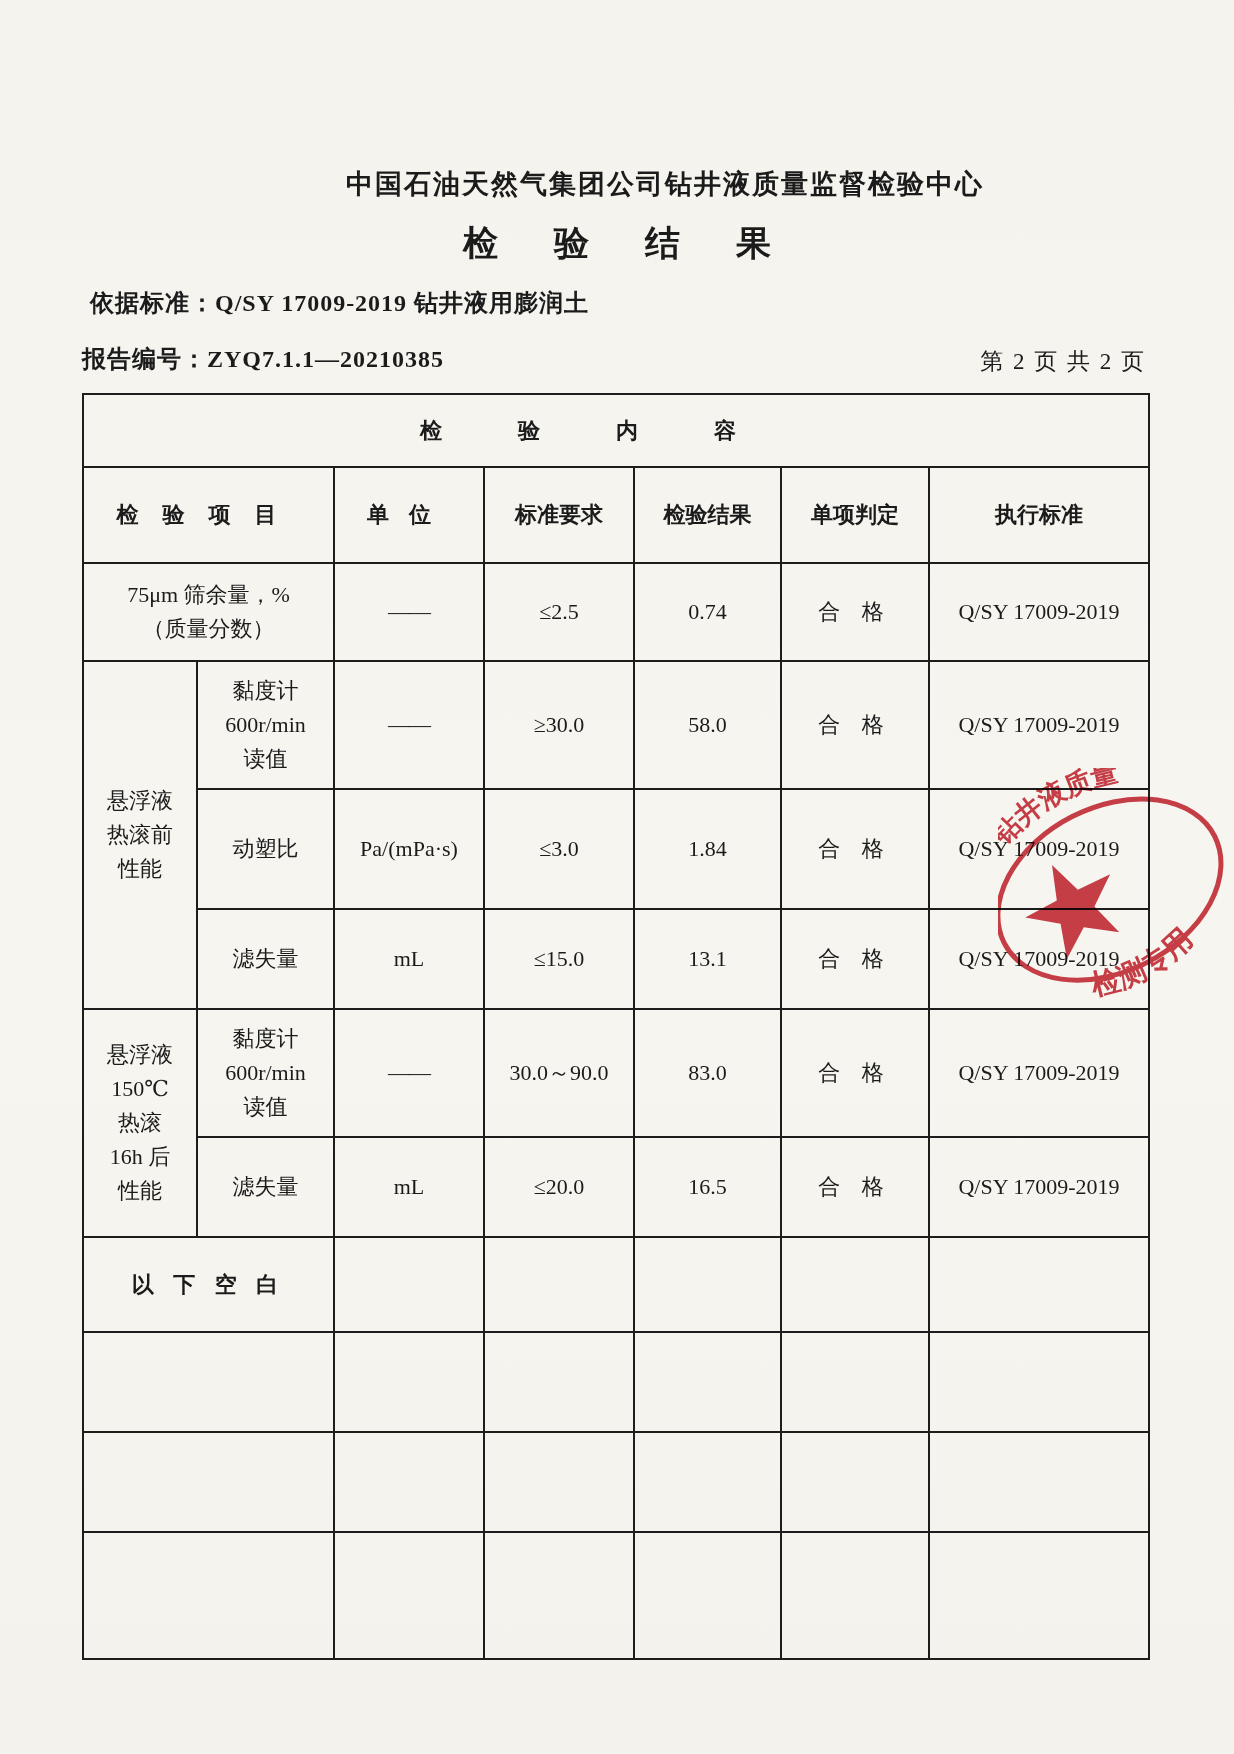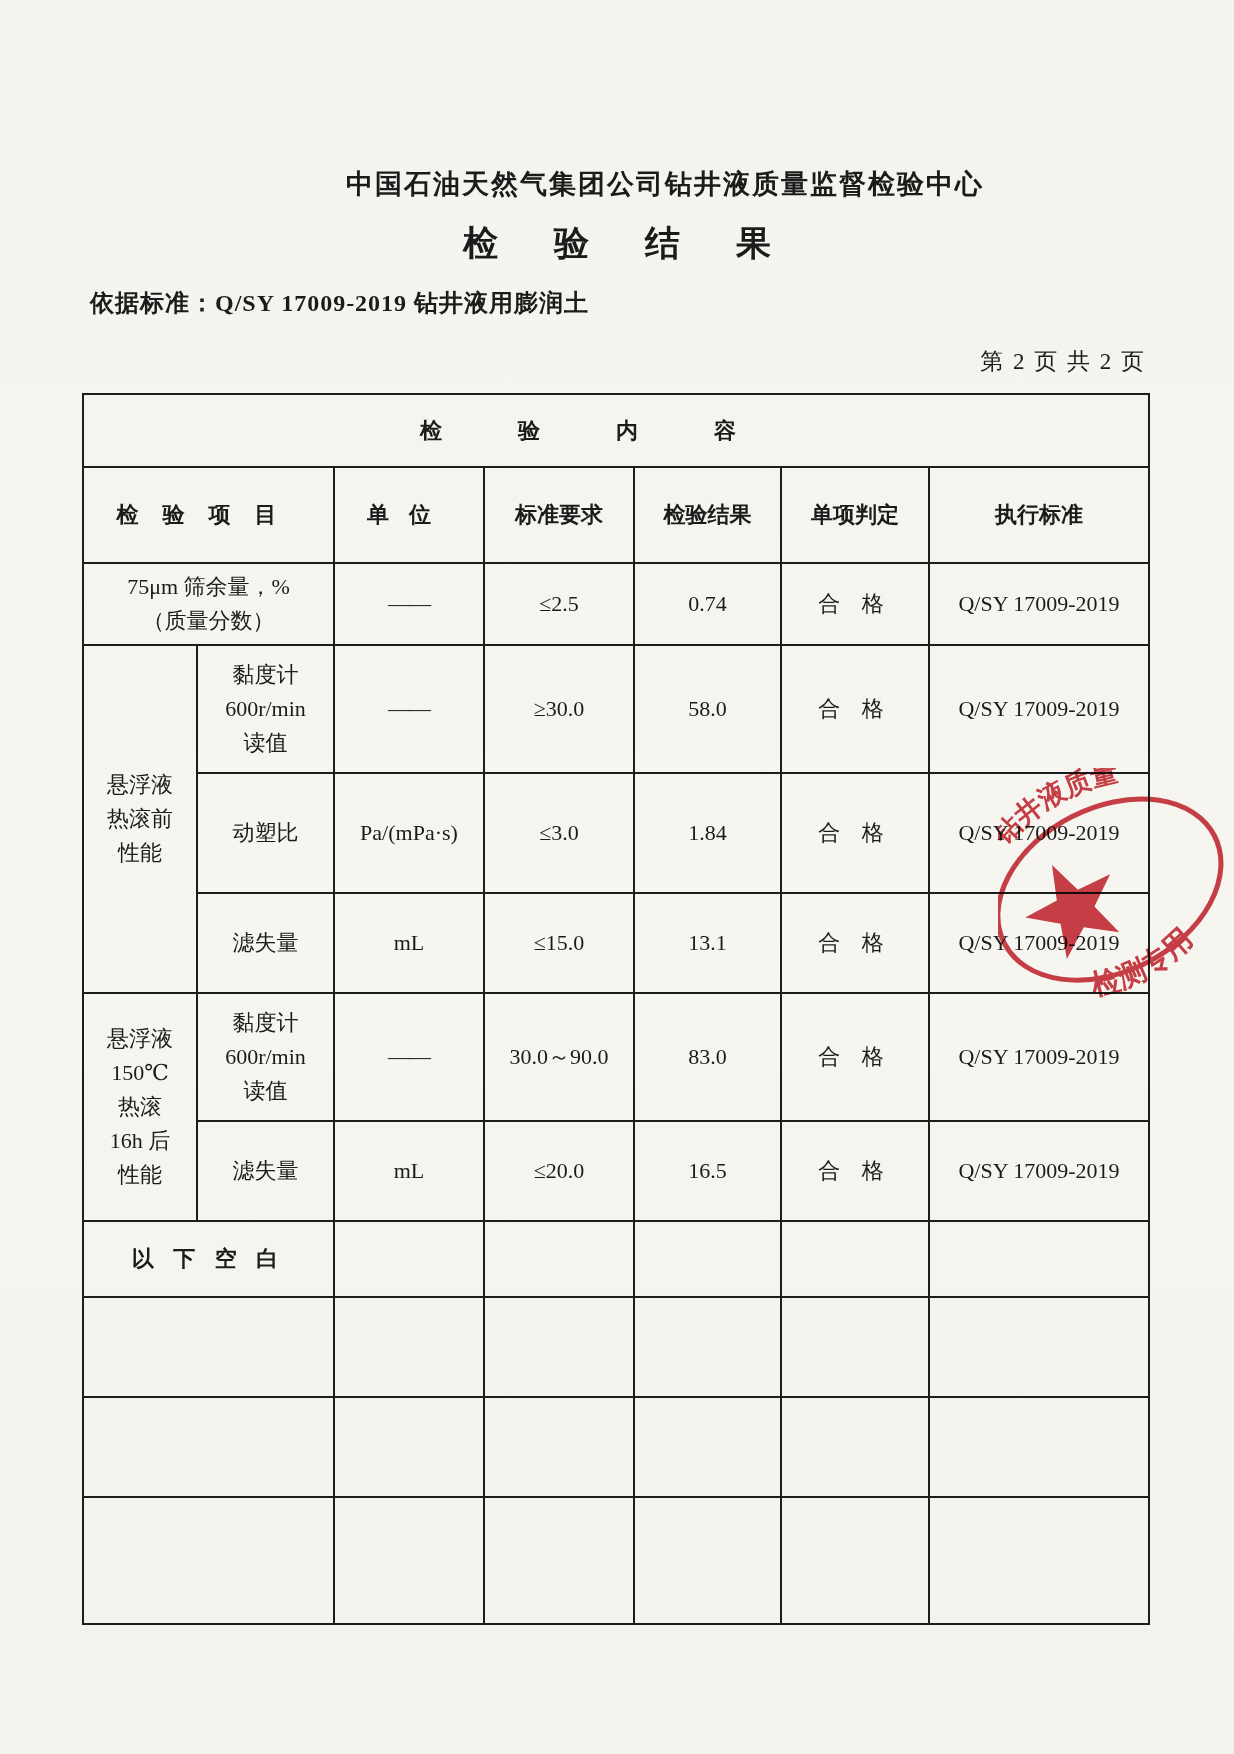--- a/index.html
+++ b/index.html
@@ -65,20 +65,21 @@
   .stamp text { font-family:"Liberation Serif","DejaVu Serif",serif; }
 </style>
 </head>
 <body>
 
 <div class="page">
 
   <div class="org-line">中国石油天然气集团公司钻井液质量监督检验中心</div>
   <div class="doc-title">检验结果</div>
   <div class="basis-line">依据标准：Q/SY 17009-2019 钻井液用膨润土</div>
+  <div class="report-line">报告编号：ZYQ7.1.1—20210385</div>
   <div class="page-info">第 2 页 共 2 页</div>
 
   <table class="report">
     <colgroup>
       <col style="width:114px">
         <col style="width:137px">
         <col style="width:150px">
       <col style="width:150px">
         <col style="width:147px">
         <col style="width:148px">
@@ -92,21 +93,21 @@
 
     <tr style="height:96px">
       <td colspan="2" class="hdr h-item">检验项目</td>
       <td class="hdr h-unit">单位</td>
       <td class="hdr">标准要求</td>
       <td class="hdr">检验结果</td>
       <td class="hdr">单项判定</td>
       <td class="hdr">执行标准</td>
     </tr>
 
-    <tr style="height:82px">
+    <tr style="height:98px">
       <td colspan="2" class="two-line">
         <div>75μm 筛余量，%</div>
         <div>（质量分数）</div>
       </td>
       <td class="dash">——</td>
       <td>≤2.5</td>
       <td>0.74</td>
       <td class="jud">合 格</td>
       <td class="std">Q/SY 17009-2019</td>
     </tr>
@@ -169,21 +170,21 @@
 
     <tr style="height:100px">
       <td>滤失量</td>
       <td>mL</td>
       <td>≤20.0</td>
       <td>16.5</td>
       <td class="jud">合 格</td>
       <td class="std">Q/SY 17009-2019</td>
     </tr>
 
-    <tr style="height:76px">
+    <tr style="height:95px">
       <td colspan="2" class="blank-note">以 下 空 白</td>
       <td></td>
       <td></td>
       <td></td>
       <td></td>
       <td></td>
     </tr>
 
     <tr style="height:100px">
       <td colspan="2"></td>

